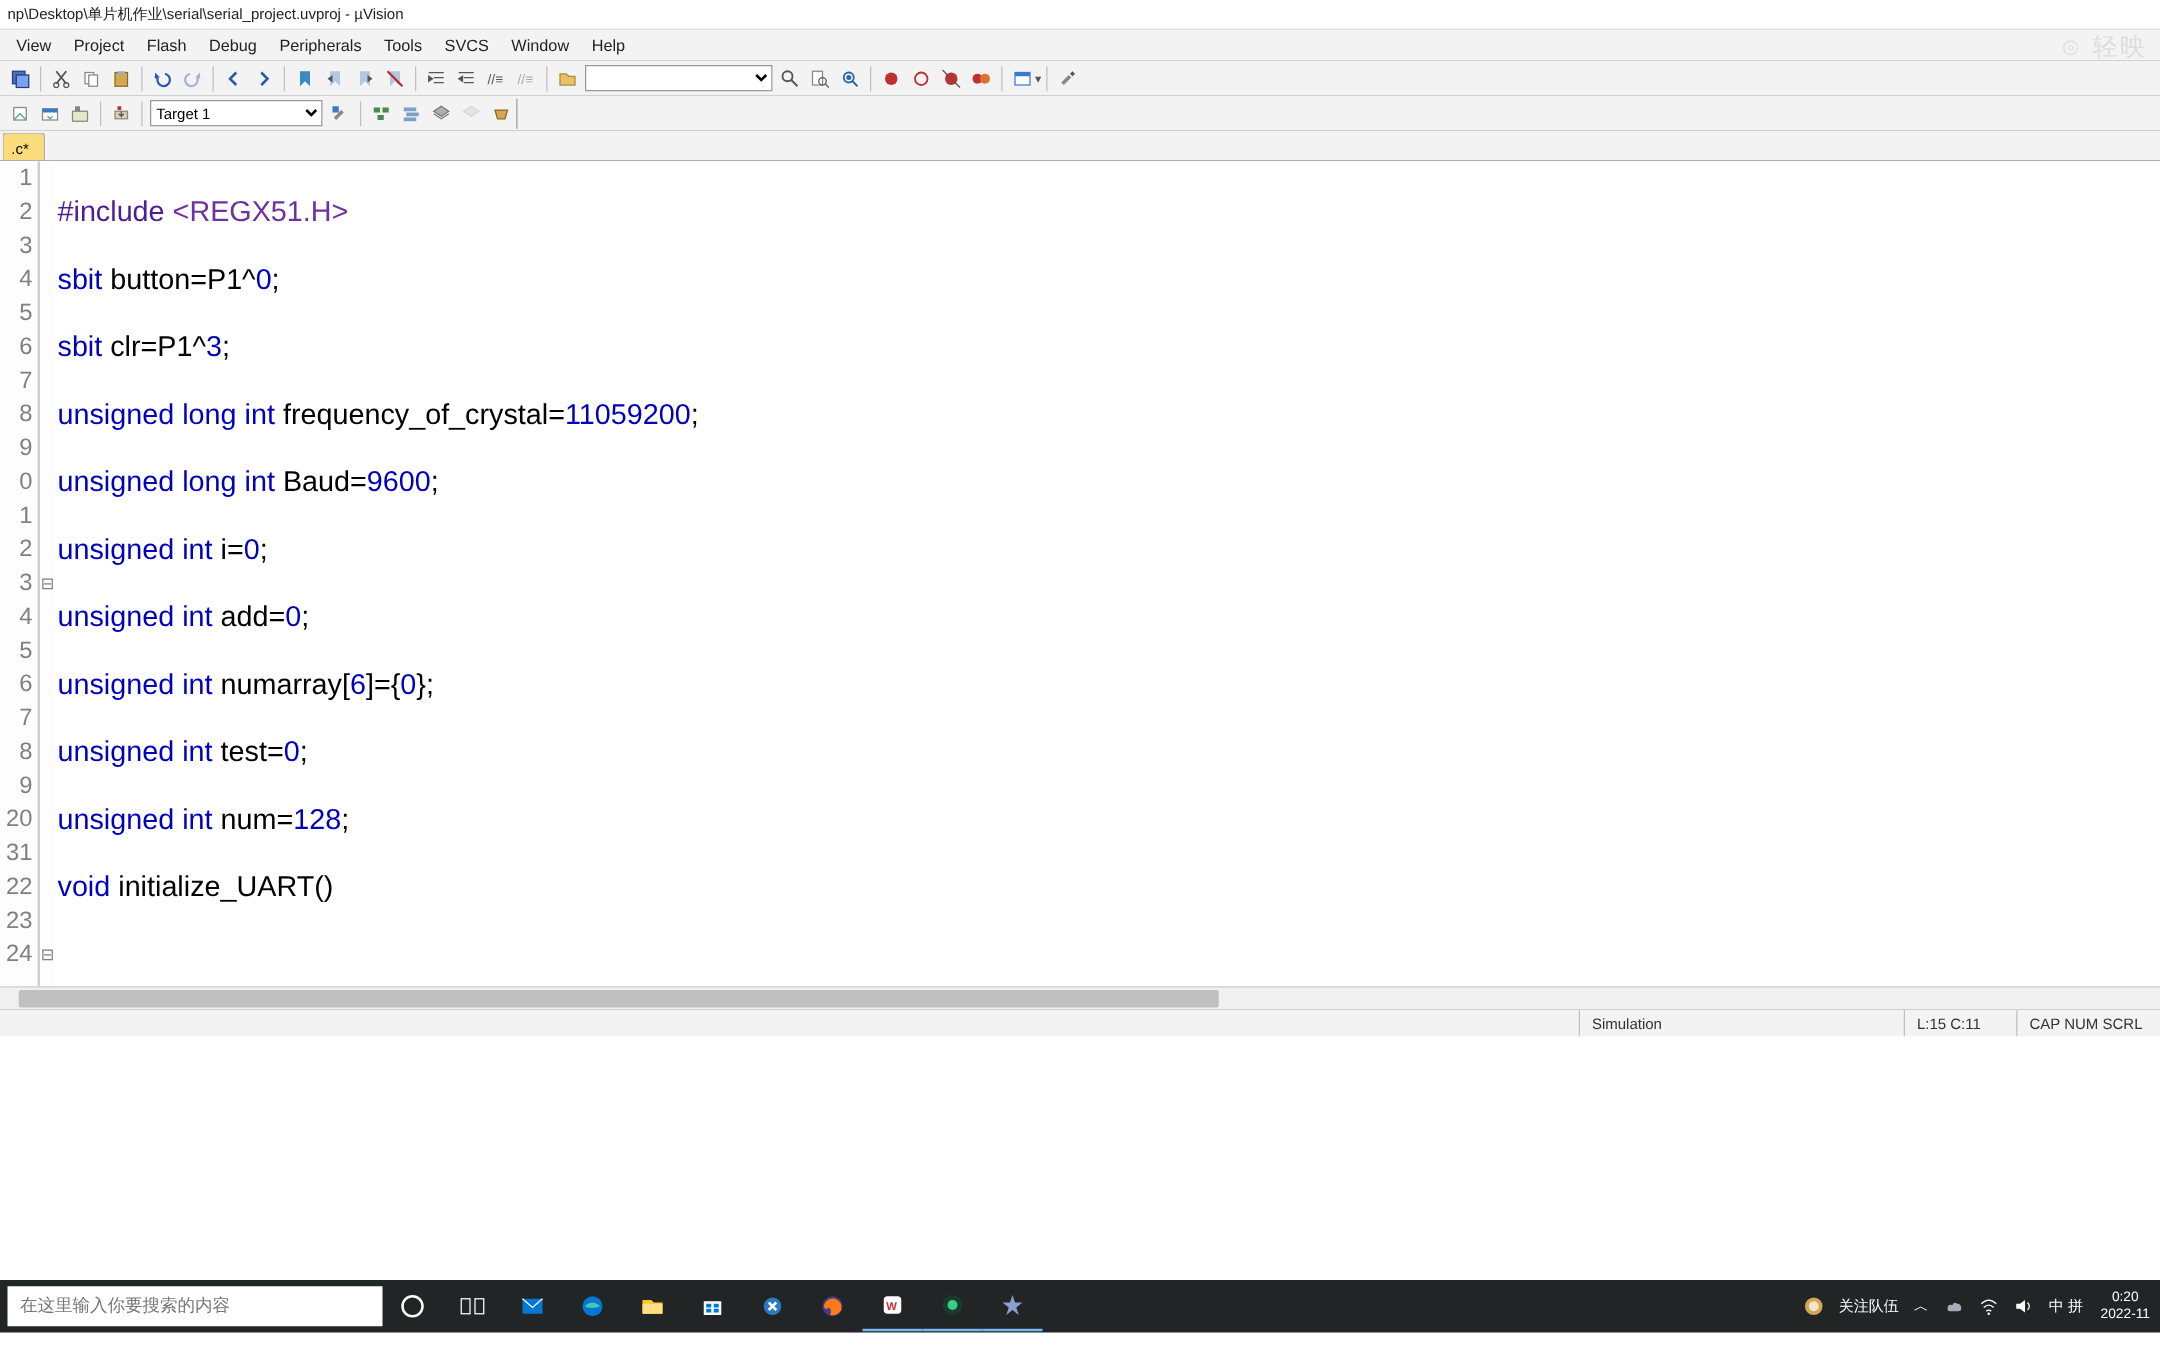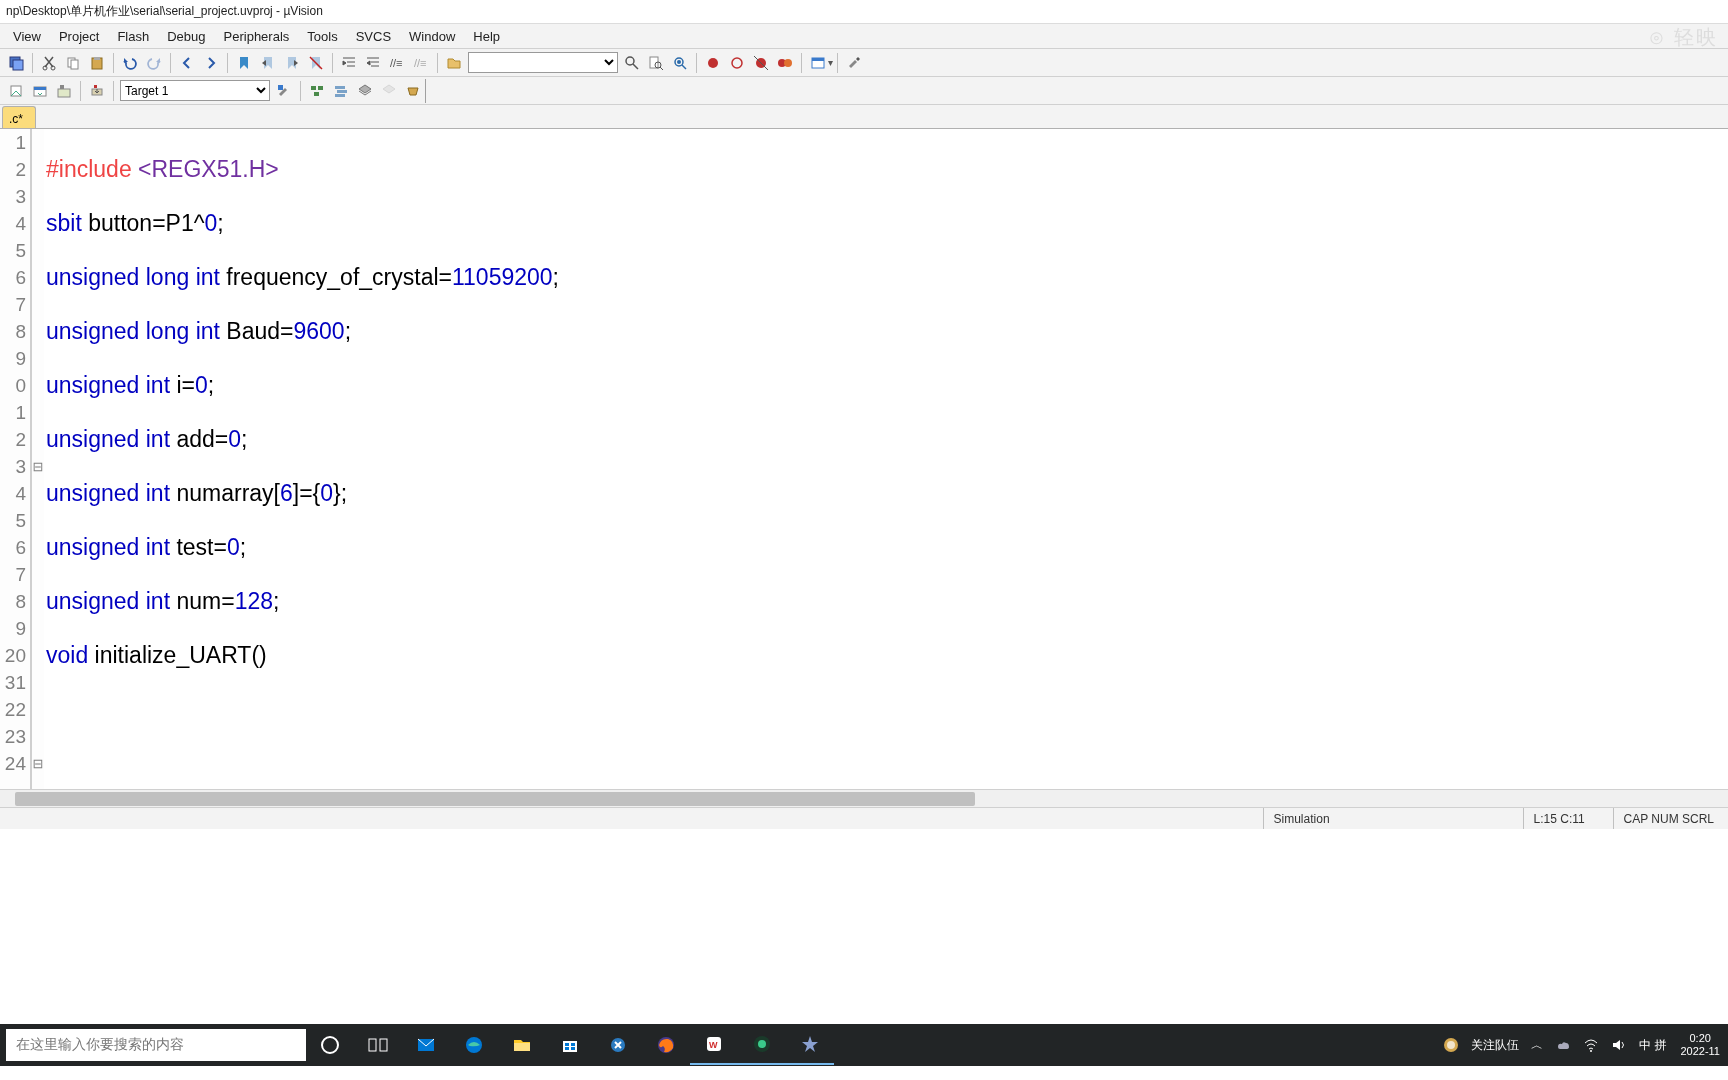--- a/index.html
+++ b/index.html
@@ -7,34 +7,34 @@
 .titlebar { height: 24px; background: #fff; display: flex; align-items: center; padding: 0 6px; font-size: 12px; border-bottom: 1px solid #dcdcdc; }
 .titlebar-text { flex: 1; color: #222; }
 .watermark { position: absolute; right: 10px; top: 24px; font-size: 20px; color: #ddd; z-index: 5; letter-spacing: 2px; }
 .menubar { height: 25px; background: #f3f3f3; display: flex; align-items: center; padding: 0 4px; font-size: 13px; border-bottom: 1px solid #d0d0d0; }
 .menu-item { padding: 3px 9px; cursor: default; color: #222; }
 .toolbar1, .toolbar2 { height: 28px; background: #f3f3f3; display: flex; align-items: center; padding: 0 4px; border-bottom: 1px solid #d0d0d0; }
 .tbtn { width: 22px; height: 22px; margin: 0 1px; display: flex; align-items: center; justify-content: center; border: 1px solid transparent; font-size: 14px; color: #333; }
 .tsep { width: 1px; height: 20px; background: #c0c0c0; margin: 0 4px; }
 .tbtn svg { width: 16px; height: 16px; }
 .combo { height: 21px; border: 1px solid #999; background: #fff; font-size: 12px; margin: 0 2px; }
-.target-combo { width: 150px; }
+.target-combo { width: 138px; }
 .search-combo { width: 150px; }
 .targetbar-right { border-right:1px solid #a0a0a0; height:24px; }
 .tabbar { height: 24px; background: #f3f3f3; display: flex; align-items: flex-end; border-bottom: 1px solid #b0b0b0; }
 .tab { height: 22px; padding: 2px 12px 0 6px; background: #fbdc7c; border: 1px solid #b0b0b0; border-bottom: none; font-size: 12px; border-radius: 3px 3px 0 0; margin-left: 2px; display:flex; align-items:center; }
 .editor { height: 660px; background: #fff; display: flex; font-family: "Consolas", "SimSun", monospace; font-size: 23px; line-height: 27px; overflow: hidden; position: relative; }
 .gutter { width: 32px; background: #fdfdfd; border-right: 2px solid #cfcfcf; text-align: right; color: #808080; padding-right: 4px; font-size: 19px; }
 .gutter div { height: 27px; }
 .foldcol { width: 12px; background: #fdfdfd; }
 .foldcol div { height: 27px; text-align: center; font-size: 13px; color: #808080; line-height: 27px;}
 .code { flex: 1; white-space: pre; }
 .codeline { height: 27px; padding-left: 2px; }
 .kw { color: #0000c0; }
-.pre { color: #ef4444; }
+.pre { color: #4c1d95; }
 .inc { color: #7030a0; }
 .num { color: #0000c0; }
 .hscroll { height: 18px; background: #f0f0f0; border-top: 1px solid #d0d0d0; position: relative; }
 .hscroll .thumb { position: absolute; left: 15px; top: 2px; width: 960px; height: 14px; background: #c0c0c0; border-radius: 2px; }
 .statusbar { height: 22px; background: #f3f3f3; border-top: 1px solid #d0d0d0; display: flex; align-items: flex-end; font-size: 12px; color: #333; padding-right: 4px; }
 .status-cell { padding: 0 10px; border-left: 1px solid #c0c0c0; height: 100%; display: flex; align-items: center; }
 .status-grow { flex: 1; }
 .taskbar { position: absolute; left: 0; bottom: 14px; width: 1728px; height: 42px; background: #222526; display: flex; align-items: center; color: #fff; font-size: 13px; }
 .searchbox { width: 300px; height: 32px; background: #fff; margin-left: 6px; display: flex; align-items: center; padding: 0 10px; color: #777; font-size: 14px;}
 .task-icon { width: 48px; height: 40px; display: flex; align-items: center; justify-content: center; font-size: 18px; }
@@ -354,20 +354,21 @@
       <div></div>
       <div></div>
       <div></div>
       <div></div>
       <div></div>
     <div>⊟</div>
   </div>
   <div class="code">
 <div class="codeline"><span class="pre">#include</span> <span class="inc">&lt;REGX51.H&gt;</span></div>
 <div class="codeline"><span class="kw">sbit</span><span> button=P1^</span><span class="num">0</span><span>;</span></div>
+<div class="codeline"><span class="kw">sbit</span><span> clr=P1^</span><span class="num">3</span><span>;</span></div>
 <div class="codeline"><span class="kw">unsigned</span> <span class="kw">long</span> <span class="kw">int</span><span> frequency_of_crystal=</span><span class="num">11059200</span><span>;</span></div>
 <div class="codeline"><span class="kw">unsigned</span> <span class="kw">long</span> <span class="kw">int</span><span> Baud=</span><span class="num">9600</span><span>;</span></div>
 <div class="codeline"><span class="kw">unsigned</span> <span class="kw">int</span><span> i=</span><span class="num">0</span><span>;</span></div>
 <div class="codeline"><span class="kw">unsigned</span> <span class="kw">int</span><span> add=</span><span class="num">0</span><span>;</span></div>
 <div class="codeline"><span class="kw">unsigned</span> <span class="kw">int</span><span> numarray[</span><span class="num">6</span><span>]={</span><span class="num">0</span><span>};</span></div>
 <div class="codeline"><span class="kw">unsigned</span> <span class="kw">int</span><span> test=</span><span class="num">0</span><span>;</span></div>
 <div class="codeline"><span class="kw">unsigned</span> <span class="kw">int</span><span> num=</span><span class="num">128</span><span>;</span></div>
 <div class="codeline"><span class="kw">void</span><span> initialize_UART()</span></div>
 
 

